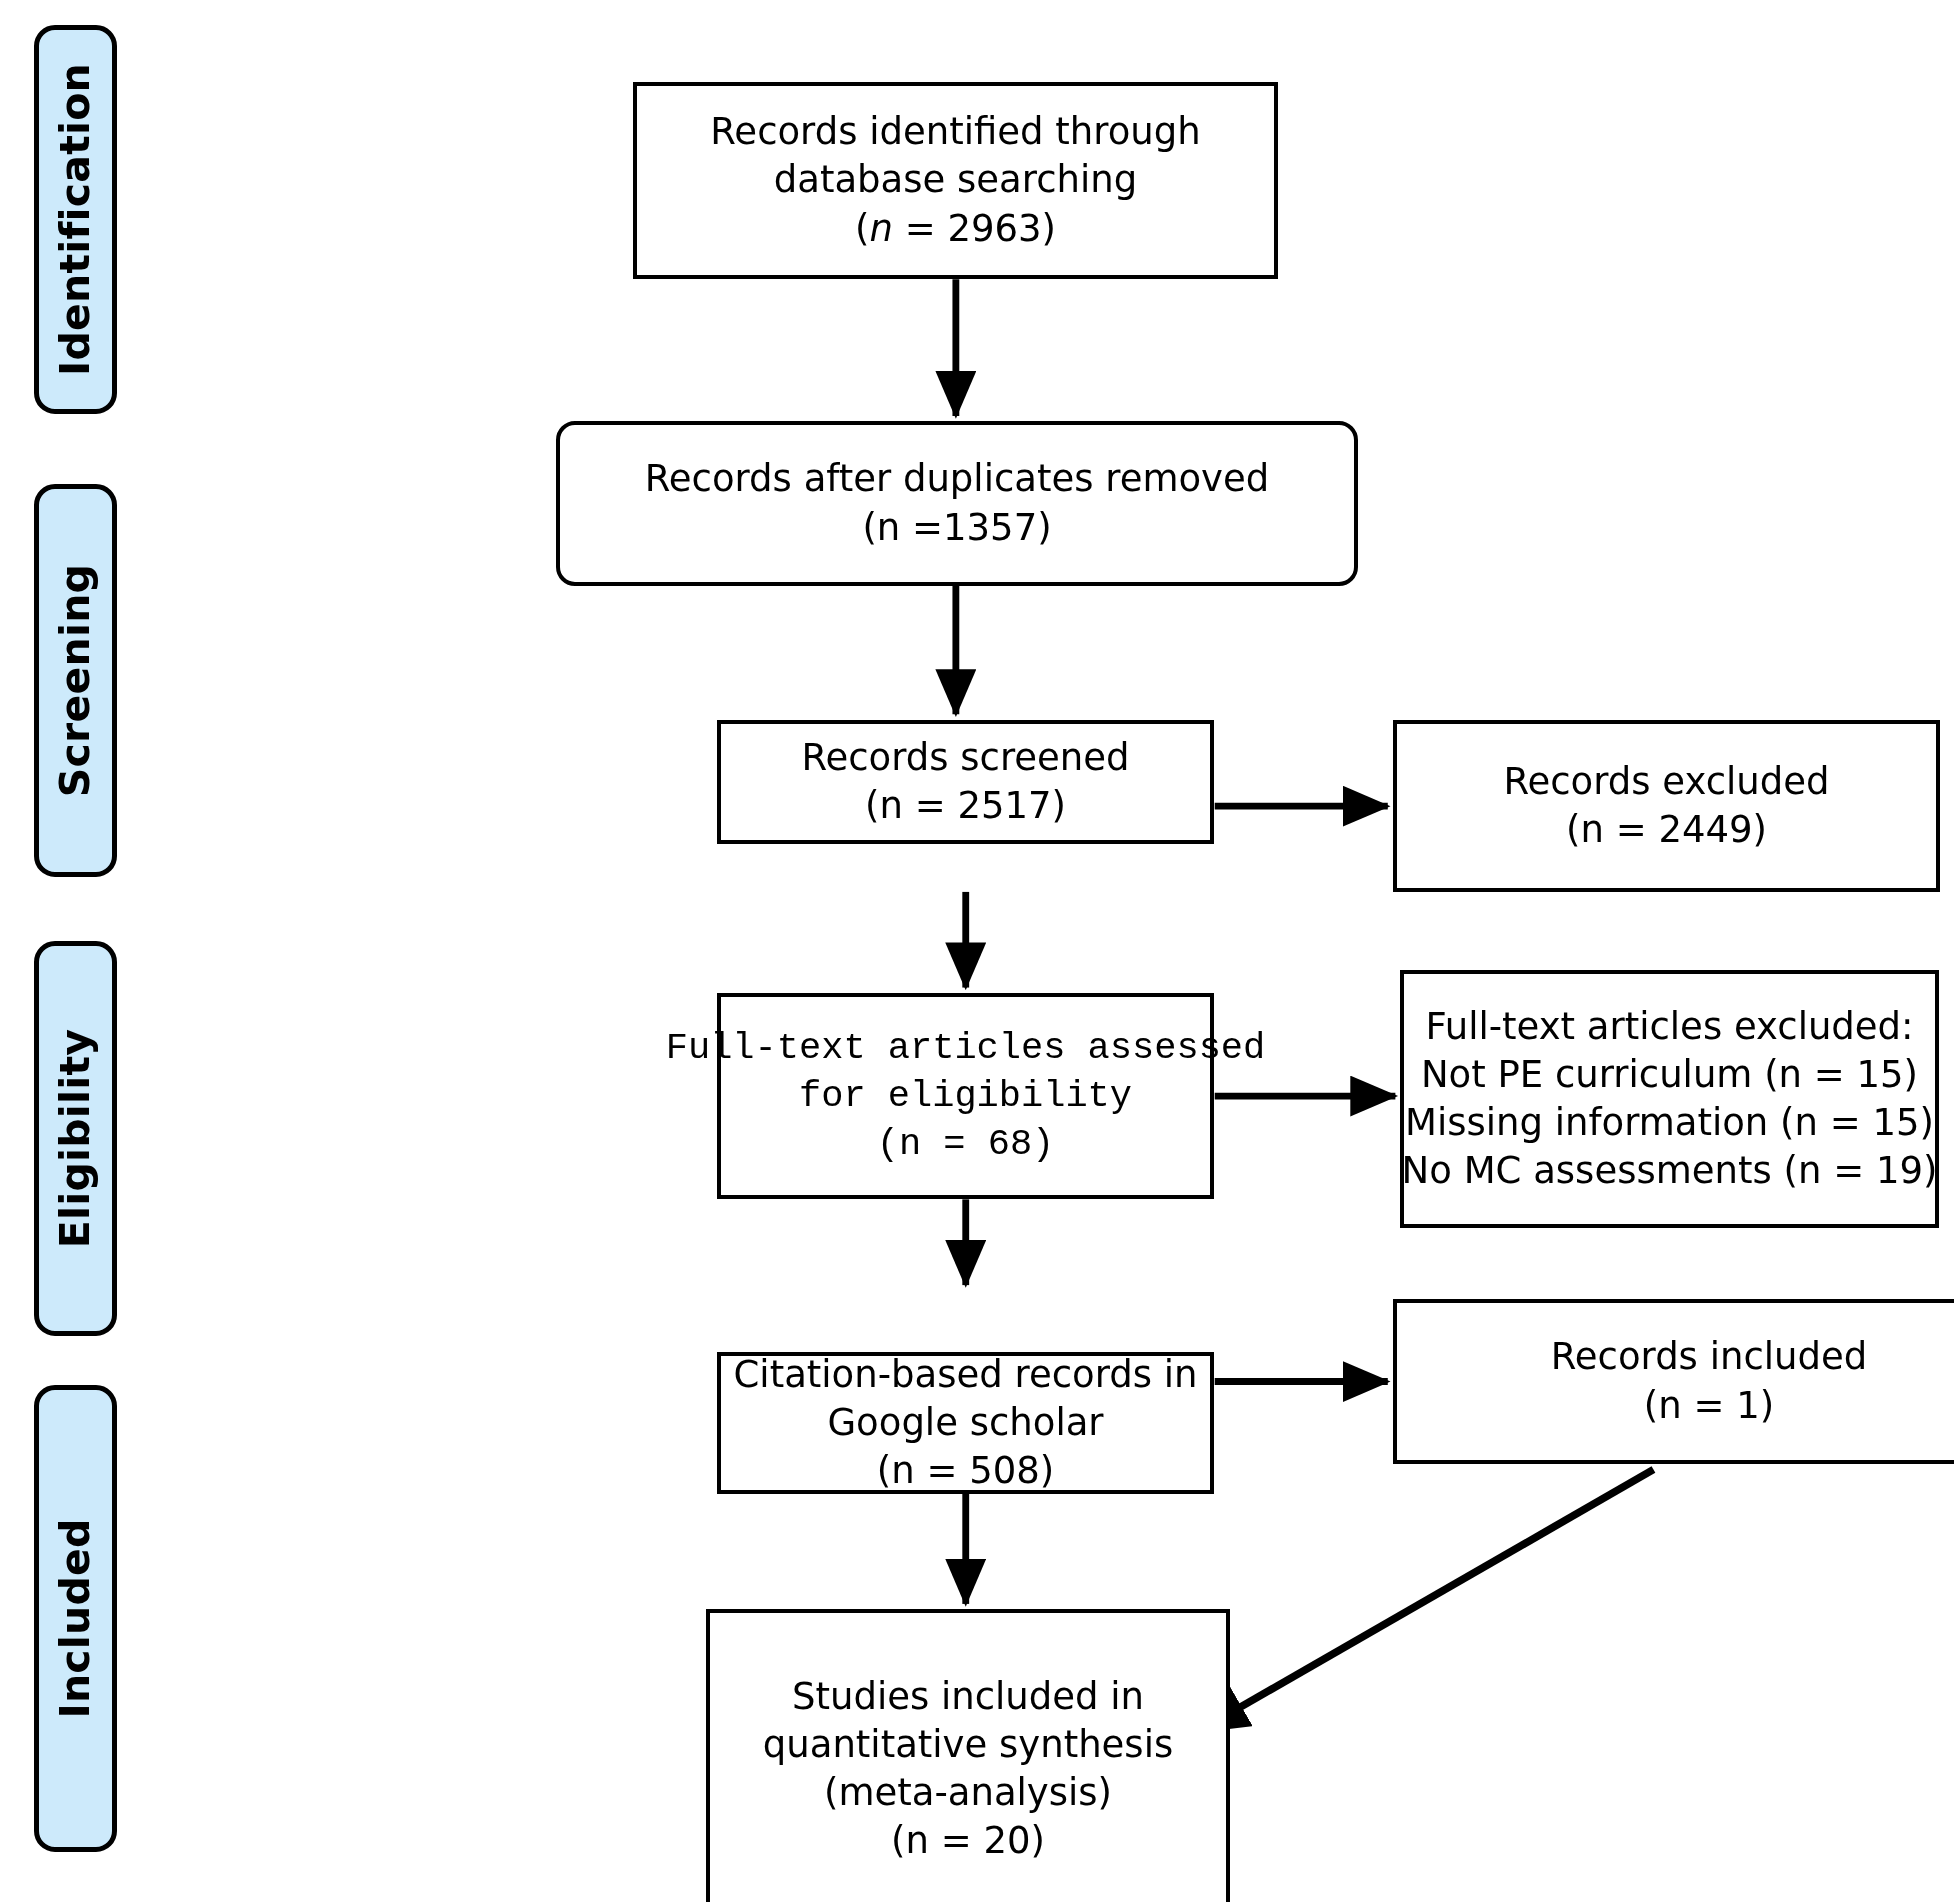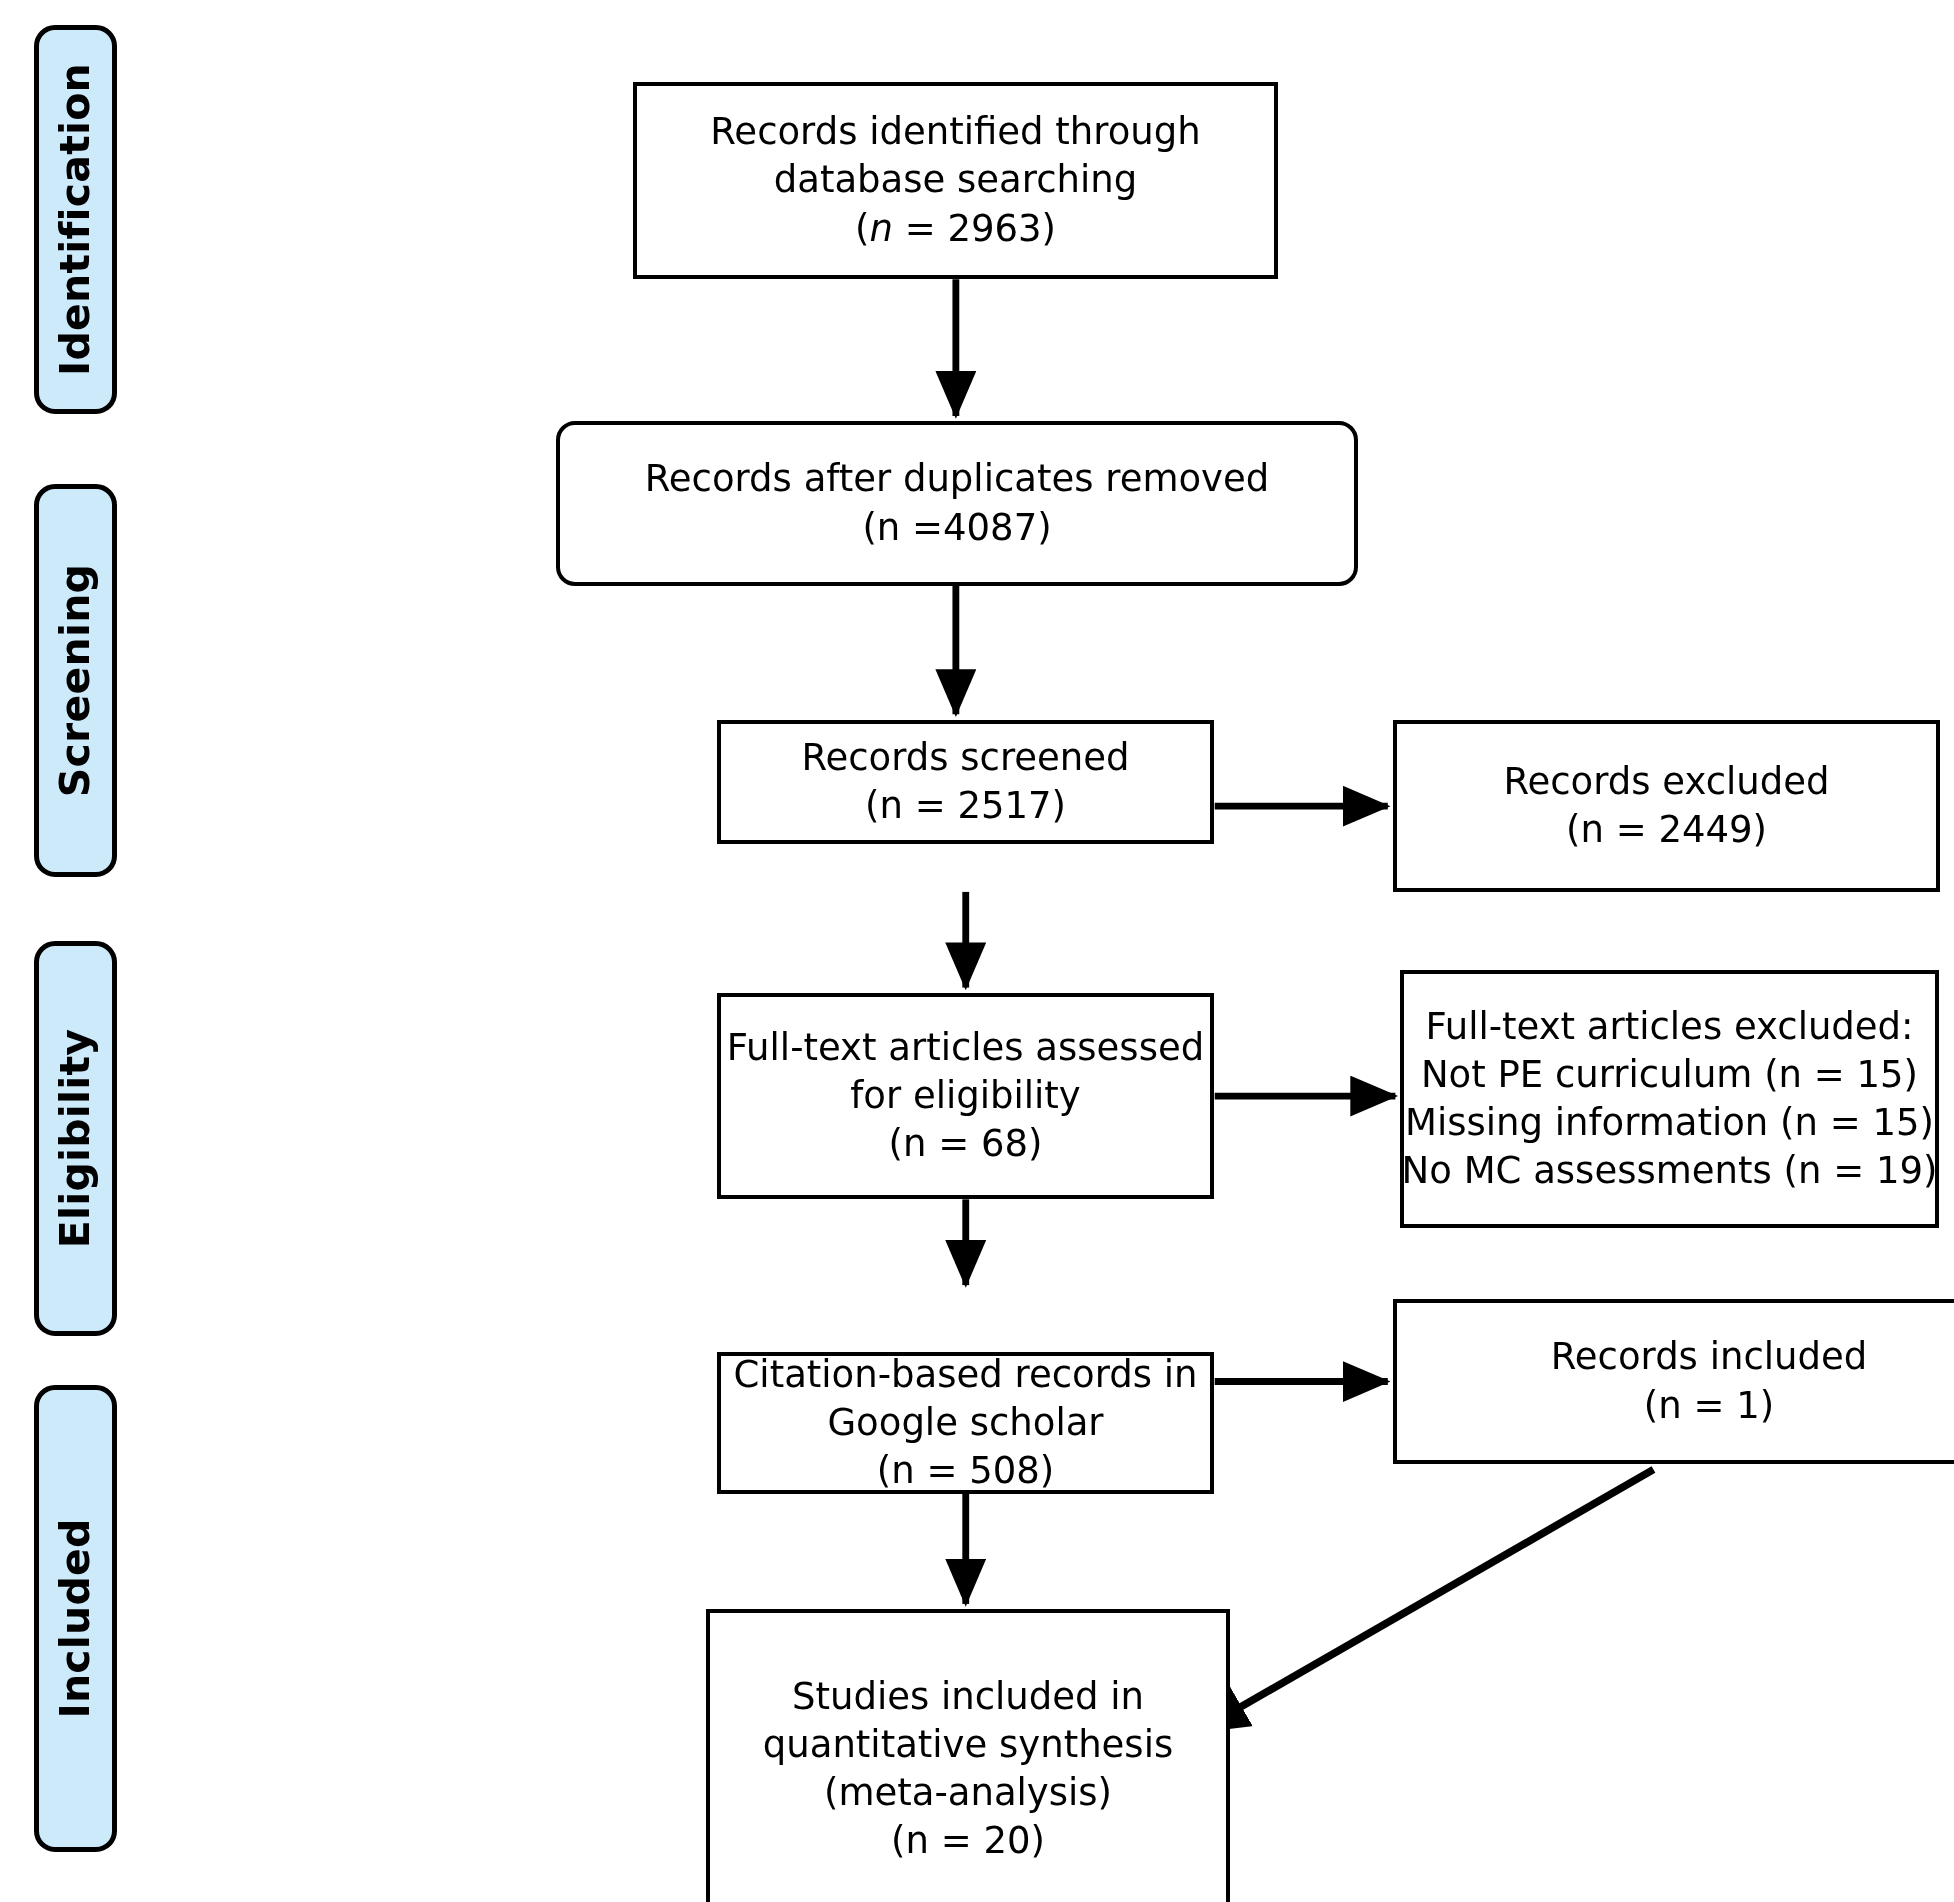--- a/index.html
+++ b/index.html
@@ -123,34 +123,34 @@
   </div>
 
   <div class="flow-box" style="left:633px; top:82px; width:645px; height:197px;">
     <span class="ln">Records identified through</span>
     <span class="ln">database searching</span>
     <span class="ln"><span>(</span><span class="ital">n</span><span> = 2963)</span></span>
   </div>
 
   <div class="flow-box" style="left:556px; top:421px; width:802px; height:165px;border-radius:19px;">
     <span class="ln">Records after duplicates removed</span>
-    <span class="ln">(n =4087)</span>
+    <span class="ln">(n =1357)</span>
   </div>
 
   <div class="flow-box" style="left:717px; top:720px; width:497px; height:124px;">
     <span class="ln">Records screened</span>
     <span class="ln">(n = 2517)</span>
   </div>
 
   <div class="flow-box" style="left:1393px; top:720px; width:547px; height:172px;">
     <span class="ln">Records excluded</span>
     <span class="ln">(n = 2449)</span>
   </div>
 
-  <div class="flow-box" style="left:717px; top:993px; width:497px; height:206px;">
+  <div class="flow-box" style="left:717px; top:993px; width:497px; height:206px;font-family:Liberation Mono, monospace;">
     <span class="ln">Full-text articles assessed</span>
     <span class="ln">for eligibility</span>
     <span class="ln">(n = 68)</span>
   </div>
 
   <div class="flow-box left-align-lines" style="left:1400px; top:970px; width:539px; height:258px;">
     <span class="ln">Full-text articles excluded:</span>
     <span class="ln">Not PE curriculum (n = 15)</span>
     <span class="ln">Missing information (n = 15)</span>
     <span class="ln">No MC assessments (n = 19)</span>

